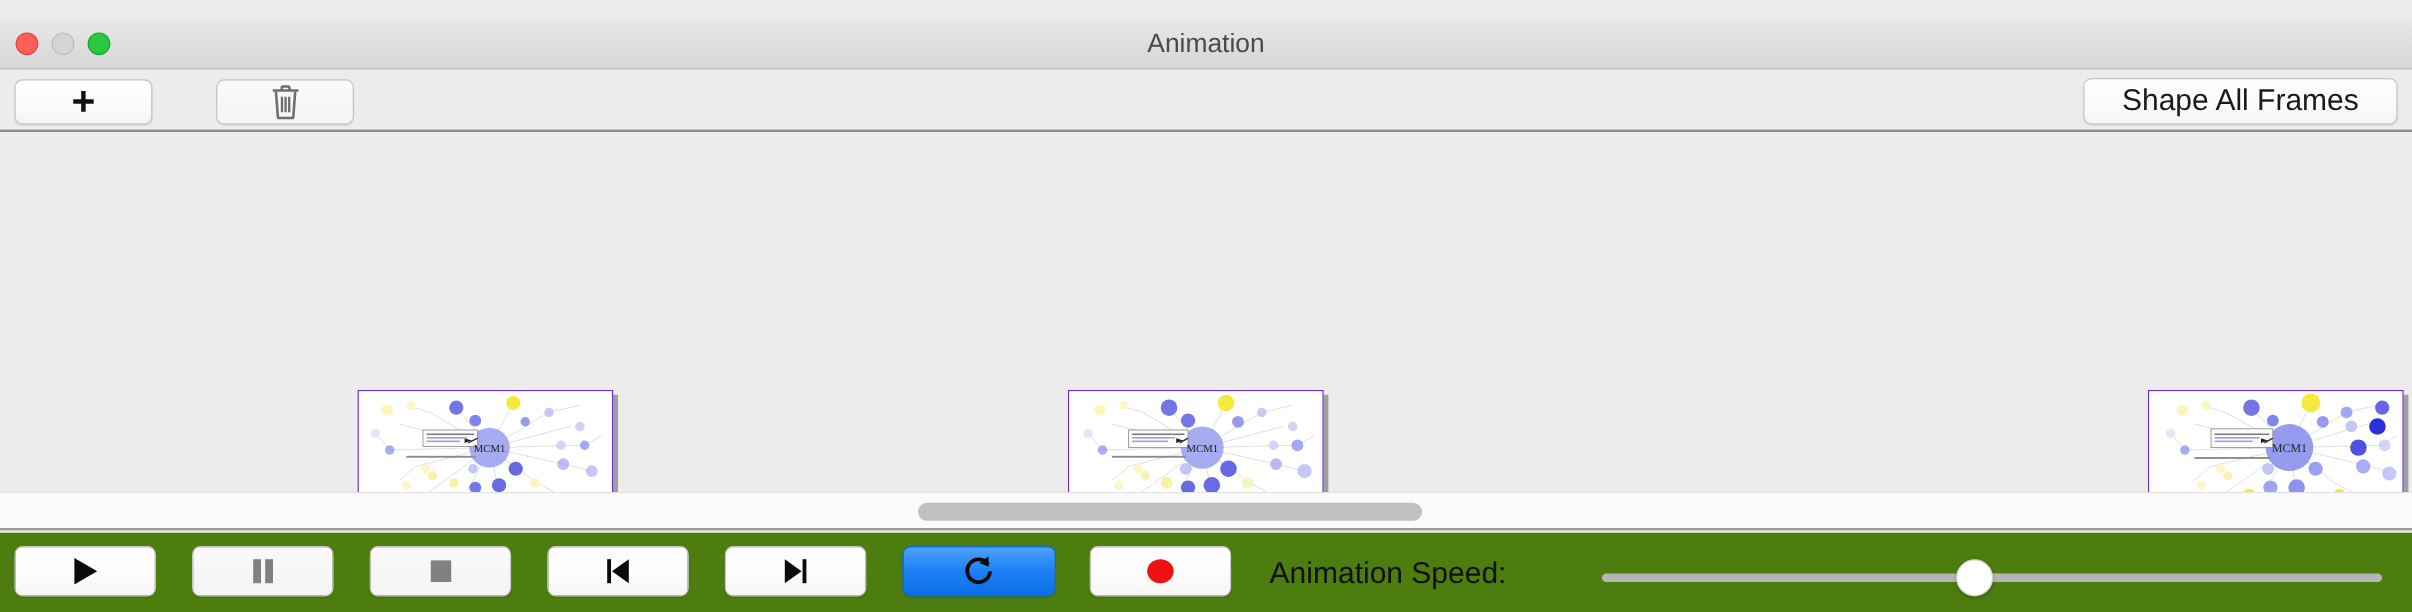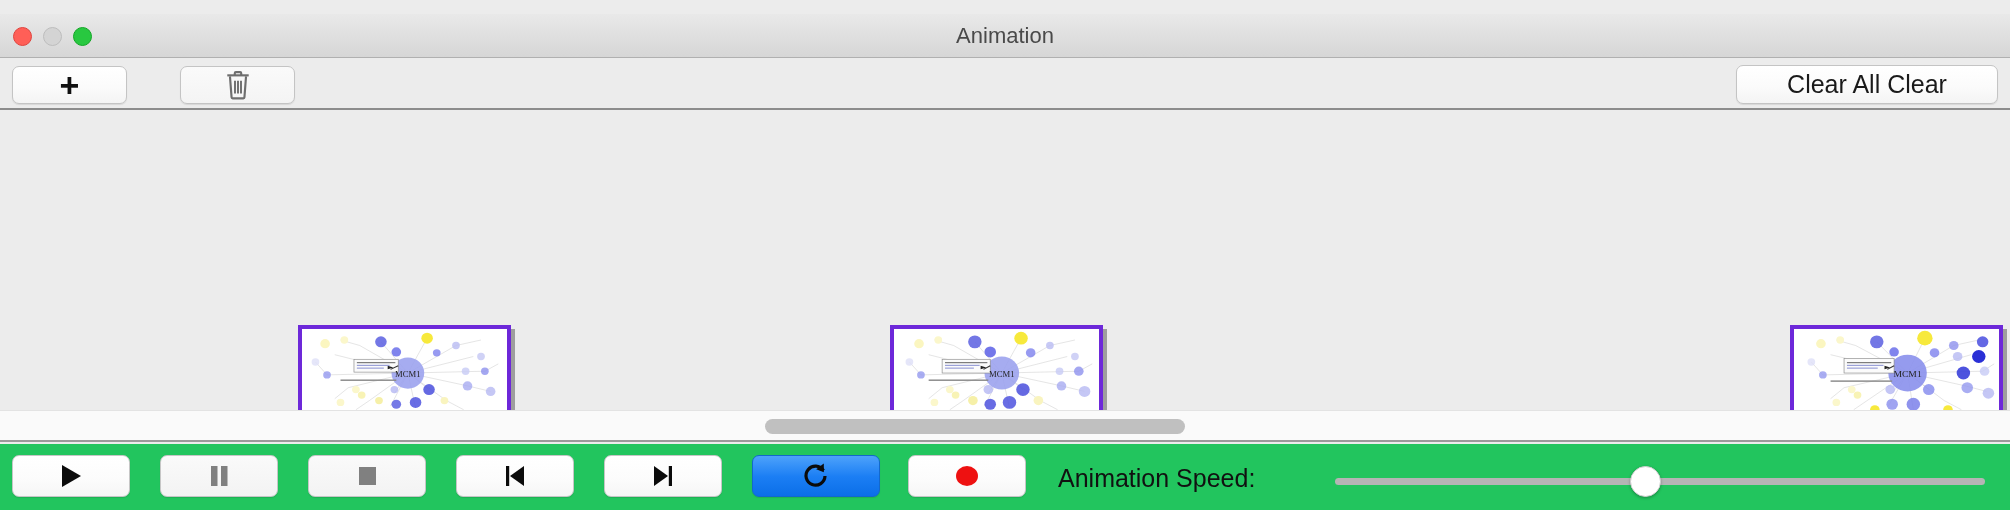--- a/index.html
+++ b/index.html
@@ -87,21 +87,21 @@
   .trash-ico { width: 26px; height: 30px; }
 
   
   .timeline-panel {
     position: absolute; left: 0; top: 110px; width: 2010px; height: 300px;
     background: #ececec; overflow: hidden;
   }
   .frame {
     position: absolute; top: 215px; width: 213px; height: 97px;
     background: #ffffff;
-    border: 4px solid #6d28d9;
+    border: 1px solid #6d28d9;
     box-shadow: 4px 4px 0 #9e9e9e;
     overflow: hidden;
   }
   .frame svg { display: block; width: 100%; height: 100%; }
 
   
   .axis-wrap { position: absolute; left: 0; top: 414px; width: 2010px; height: 0; }
 
   
   .hscroll {
@@ -109,21 +109,21 @@
     background: #fafafa; border-top: 1px solid #e3e3e3; border-bottom: 2px solid #9a9a9a;
   }
   .hscroll-thumb {
     position: absolute; top: 8px; left: 765px; width: 420px; height: 15px;
     background: #c0c0c0; border-radius: 8px; cursor: pointer;
   }
 
   
   .ctrlbar {
     position: absolute; left: 0; top: 444px; width: 2010px; height: 66px;
-    background: #22c55e;
+    background: #4d7c0f;
   }
   .cbtn {
     position: absolute; top: 11px; height: 42px;
     border: 1px solid #c6c6c6; border-radius: 7px;
     background: linear-gradient(to bottom, #ffffff 0%, #fcfcfc 55%, #f6f6f6 100%);
     box-shadow: 0 1px 1px rgba(0,0,0,.10);
     display: flex; align-items: center; justify-content: center;
     cursor: pointer; user-select: none;
   }
   .cbtn.disabled { background: linear-gradient(to bottom, #fafafa 0%, #f3f3f3 100%); }
@@ -174,21 +174,21 @@
       <span class="plus-ico">+</span>
     </div>
     <div class="btn dim" id="delete-frame-btn">
       <svg class="trash-ico" viewBox="0 0 24 28">
         <path d="M2 5 H22" stroke="#6e6e6e" stroke-width="2" fill="none"></path>
         <path d="M9 5 V3 Q9 2 10 2 H14 Q15 2 15 3 V5" stroke="#6e6e6e" stroke-width="2" fill="none"></path>
         <path d="M4.5 6 L6 25.5 Q6 26.5 7 26.5 H17 Q18 26.5 18 25.5 L19.5 6" stroke="#6e6e6e" stroke-width="2" fill="none"></path>
         <path d="M9.2 10 V22 M12 10 V22 M14.8 10 V22" stroke="#6e6e6e" stroke-width="1.8" fill="none"></path>
       </svg>
     </div>
-    <div class="btn" id="clear-all-btn">Clear All Clear</div>
+    <div class="btn" id="clear-all-btn">Shape All Frames</div>
   </div>
 
   <div class="timeline-panel">
 
     <div class="frame" style="left:298px;">
       <svg viewBox="0 0 213 97" preserveAspectRatio="none">
         <rect width="213" height="97" fill="#ffffff"></rect>
         <g stroke="#c8c8c8" stroke-width="0.5" fill="none">
           <path d="M110 48 L60 18 M110 48 L82 14 M110 48 L130 10 M110 48 L160 18
                    M110 48 L178 30 M110 48 L190 46 M110 48 L172 62 M110 48 L150 78

